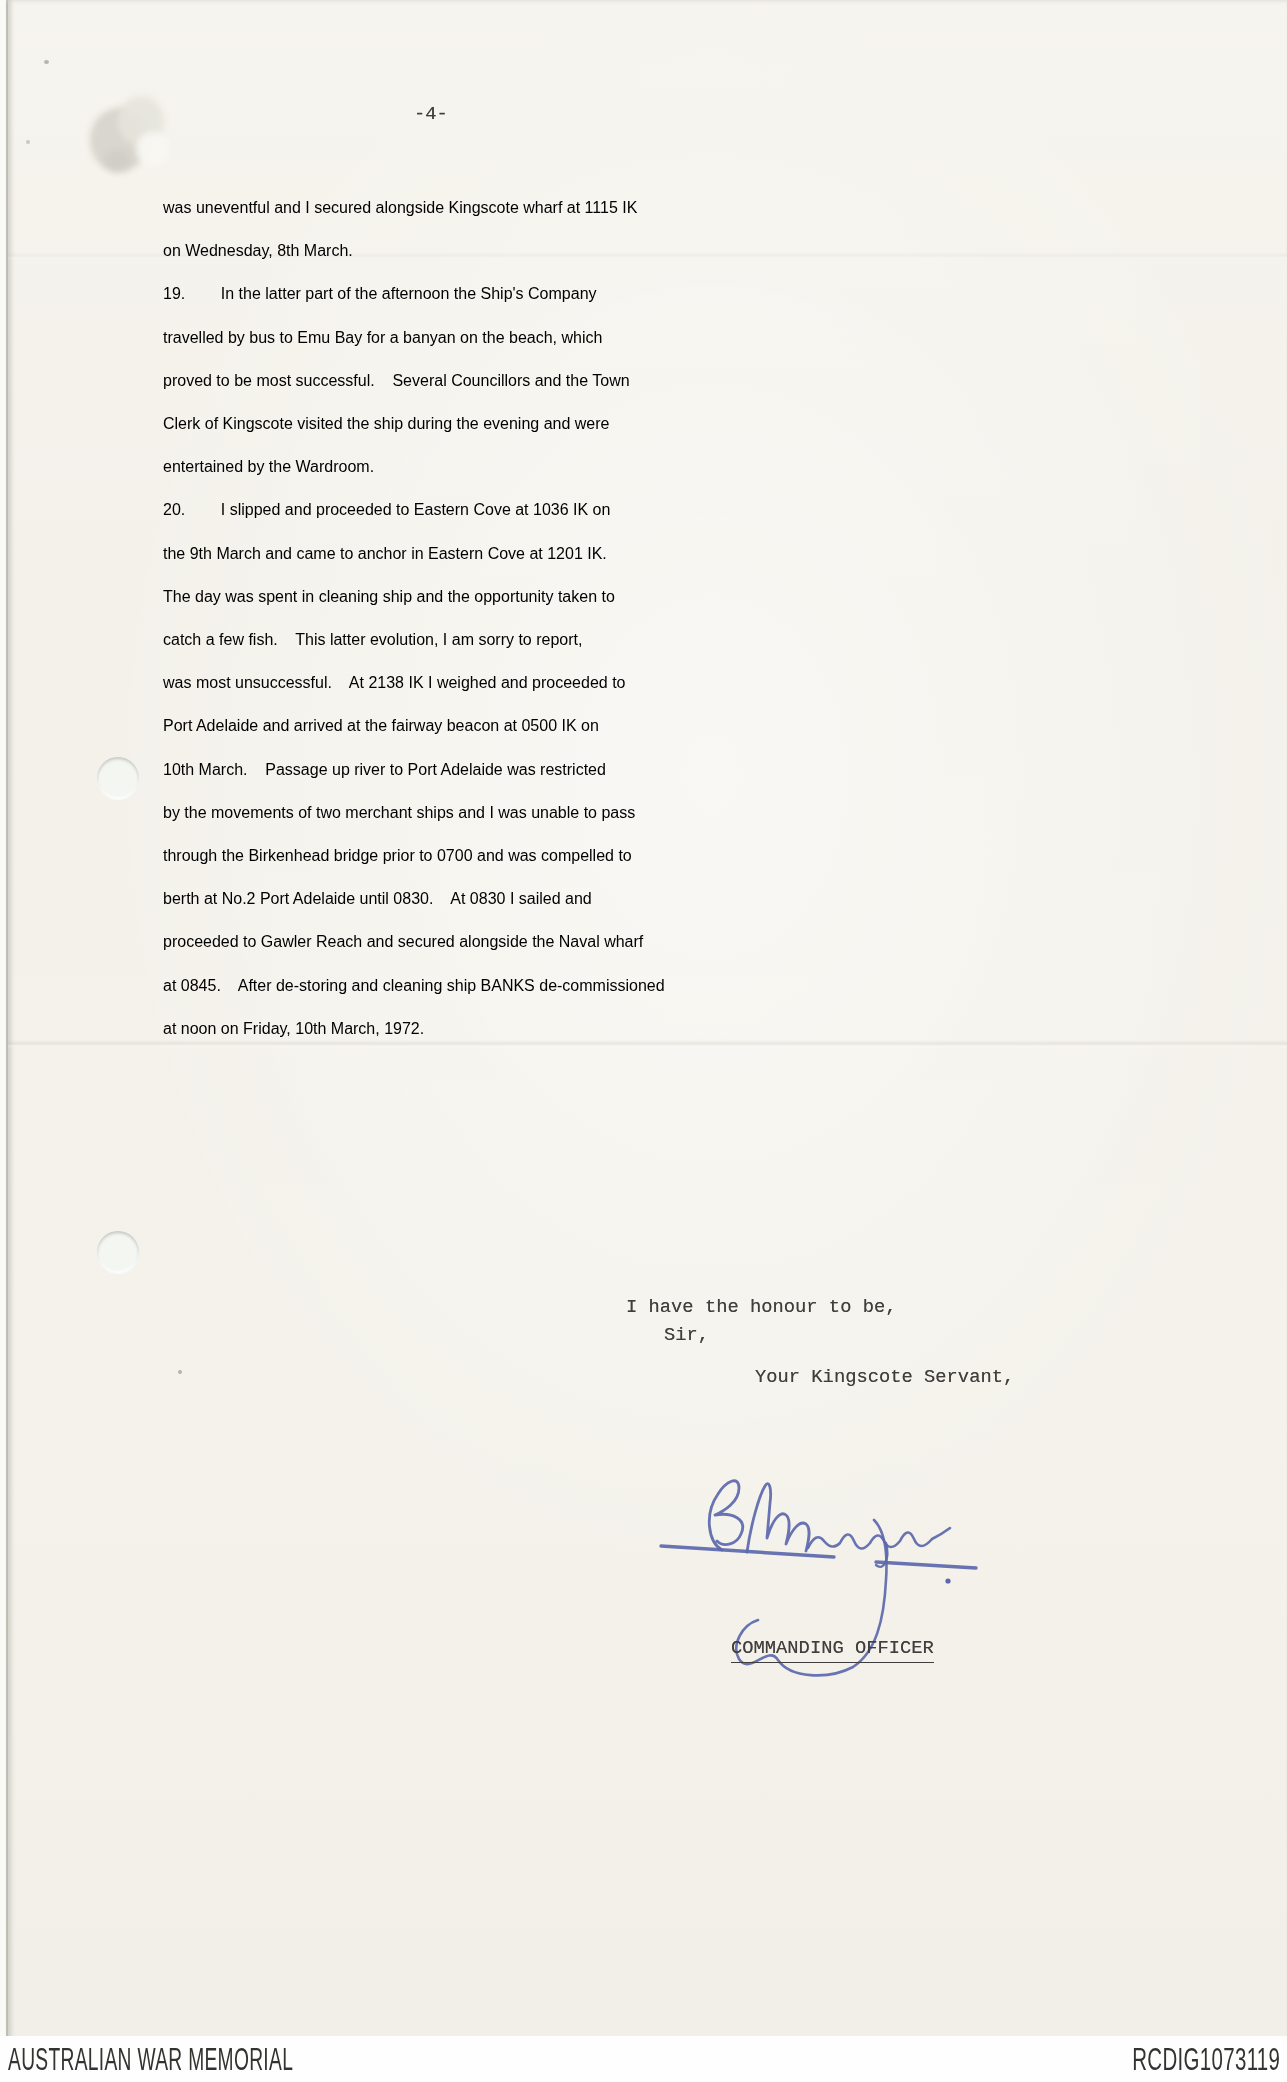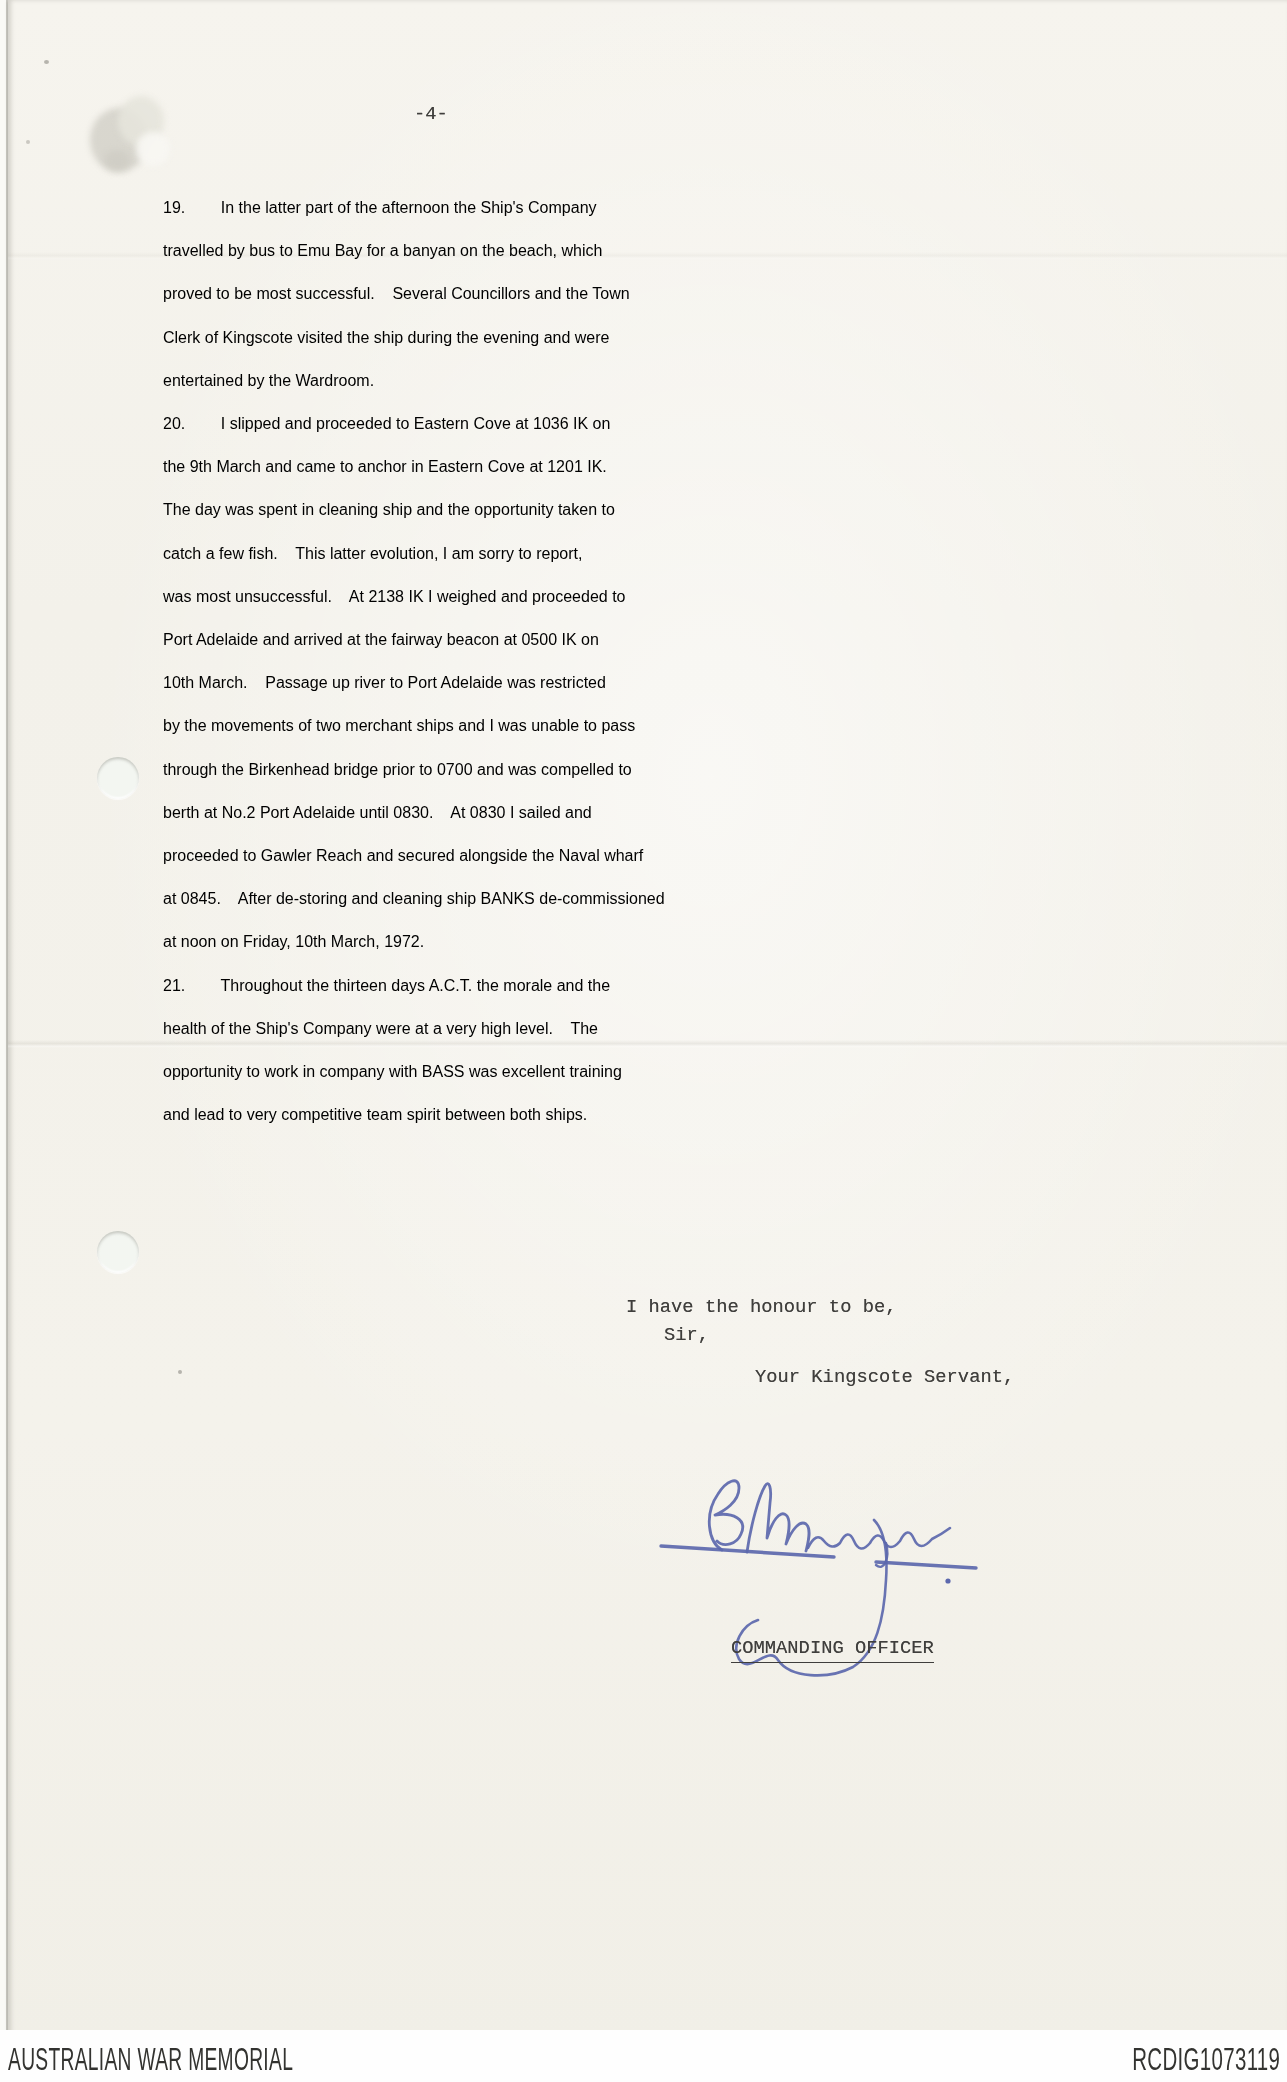--- a/index.html
+++ b/index.html
@@ -33,21 +33,21 @@
   .page-number{position:absolute;left:406px;top:103px;line-height:1.2;}
   .body-text{position:absolute;left:155px;top:186px;width:820px;line-height:43.2px;}
   .body-text p{margin:0;white-space:pre;}
   .val-line{position:absolute;line-height:1.2;white-space:pre;}
   .rank-line{position:absolute;left:647px;top:1594px;line-height:1.2;white-space:pre;
     border-bottom:1.8px solid #3f3e3c;padding-bottom:5px;}
   .title-line{position:absolute;left:723px;top:1637px;line-height:1.2;white-space:pre;
     border-bottom:1.8px solid #3f3e3c;padding-bottom:2px;}
   .signature-svg{position:absolute;left:630px;top:1462px;pointer-events:none;}
   .footer{
-    position:absolute;left:0;right:0;bottom:0;height:52px;background:#fefefe;
+    position:absolute;left:0;right:0;bottom:0;height:46px;background:#fefefe;
   }
   .footer-left{
     position:absolute;left:8px;bottom:4px;font-size:31px;font-weight:400;color:#333330;
     letter-spacing:0.5px;transform:scaleX(0.62);transform-origin:left bottom;white-space:pre;
   }
   .footer-right{
     position:absolute;right:7px;bottom:4px;font-size:31px;font-weight:400;color:#333330;
     letter-spacing:0.5px;transform:scaleX(0.66);transform-origin:right bottom;white-space:pre;
   }
 </style>
@@ -68,42 +68,40 @@
 
     <div class="crease" style="top:1040px;"></div>
     <div class="crease" style="top:252px;opacity:0.5;"></div>
 
     <div class="punch-hole" style="left:89px;top:757px;"></div>
     <div class="punch-hole" style="left:89px;top:1231px;"></div>
 
     <div class="typed page-number">-4-</div>
 
     <div class="body-text">
+      <p>was uneventful and I secured alongside Kingscote wharf at 1115 IK
+on Wednesday, 8th March.</p>
       <p>19.        In the latter part of the afternoon the Ship's Company
 travelled by bus to Emu Bay for a banyan on the beach, which
 proved to be most successful.    Several Councillors and the Town
 Clerk of Kingscote visited the ship during the evening and were
 entertained by the Wardroom.</p>
       <p>20.        I slipped and proceeded to Eastern Cove at 1036 IK on
 the 9th March and came to anchor in Eastern Cove at 1201 IK.
 The day was spent in cleaning ship and the opportunity taken to
 catch a few fish.    This latter evolution, I am sorry to report,
 was most unsuccessful.    At 2138 IK I weighed and proceeded to
 Port Adelaide and arrived at the fairway beacon at 0500 IK on
 10th March.    Passage up river to Port Adelaide was restricted
 by the movements of two merchant ships and I was unable to pass
 through the Birkenhead bridge prior to 0700 and was compelled to
 berth at No.2 Port Adelaide until 0830.    At 0830 I sailed and
 proceeded to Gawler Reach and secured alongside the Naval wharf
 at 0845.    After de-storing and cleaning ship BANKS de-commissioned
 at noon on Friday, 10th March, 1972.</p>
-      <p>21.        Throughout the thirteen days A.C.T. the morale and the
-health of the Ship's Company were at a very high level.    The
-opportunity to work in company with BASS was excellent training
-and lead to very competitive team spirit between both ships.</p>
     </div>
 
     <div class="typed val-line" style="left:618px;top:1296px;">I have the honour to be,</div>
     <div class="typed val-line" style="left:656px;top:1324px;">Sir,</div>
     <div class="typed val-line" style="left:747px;top:1366px;">Your Kingscote Servant,</div>
 
     <svg class="signature-svg" width="360" height="240" viewBox="0 0 360 240">
       <g fill="none" stroke="#5c68ad" stroke-opacity="0.92" stroke-linecap="round" stroke-linejoin="round">
 
         <path stroke-width="2.8" d="M84 88 C70 80, 66 52, 80 32 C88 19, 101 13, 101 26 C101 40, 86 49, 77 53 C94 50, 110 57, 103 72 C99 82, 86 86, 79 79"></path>

